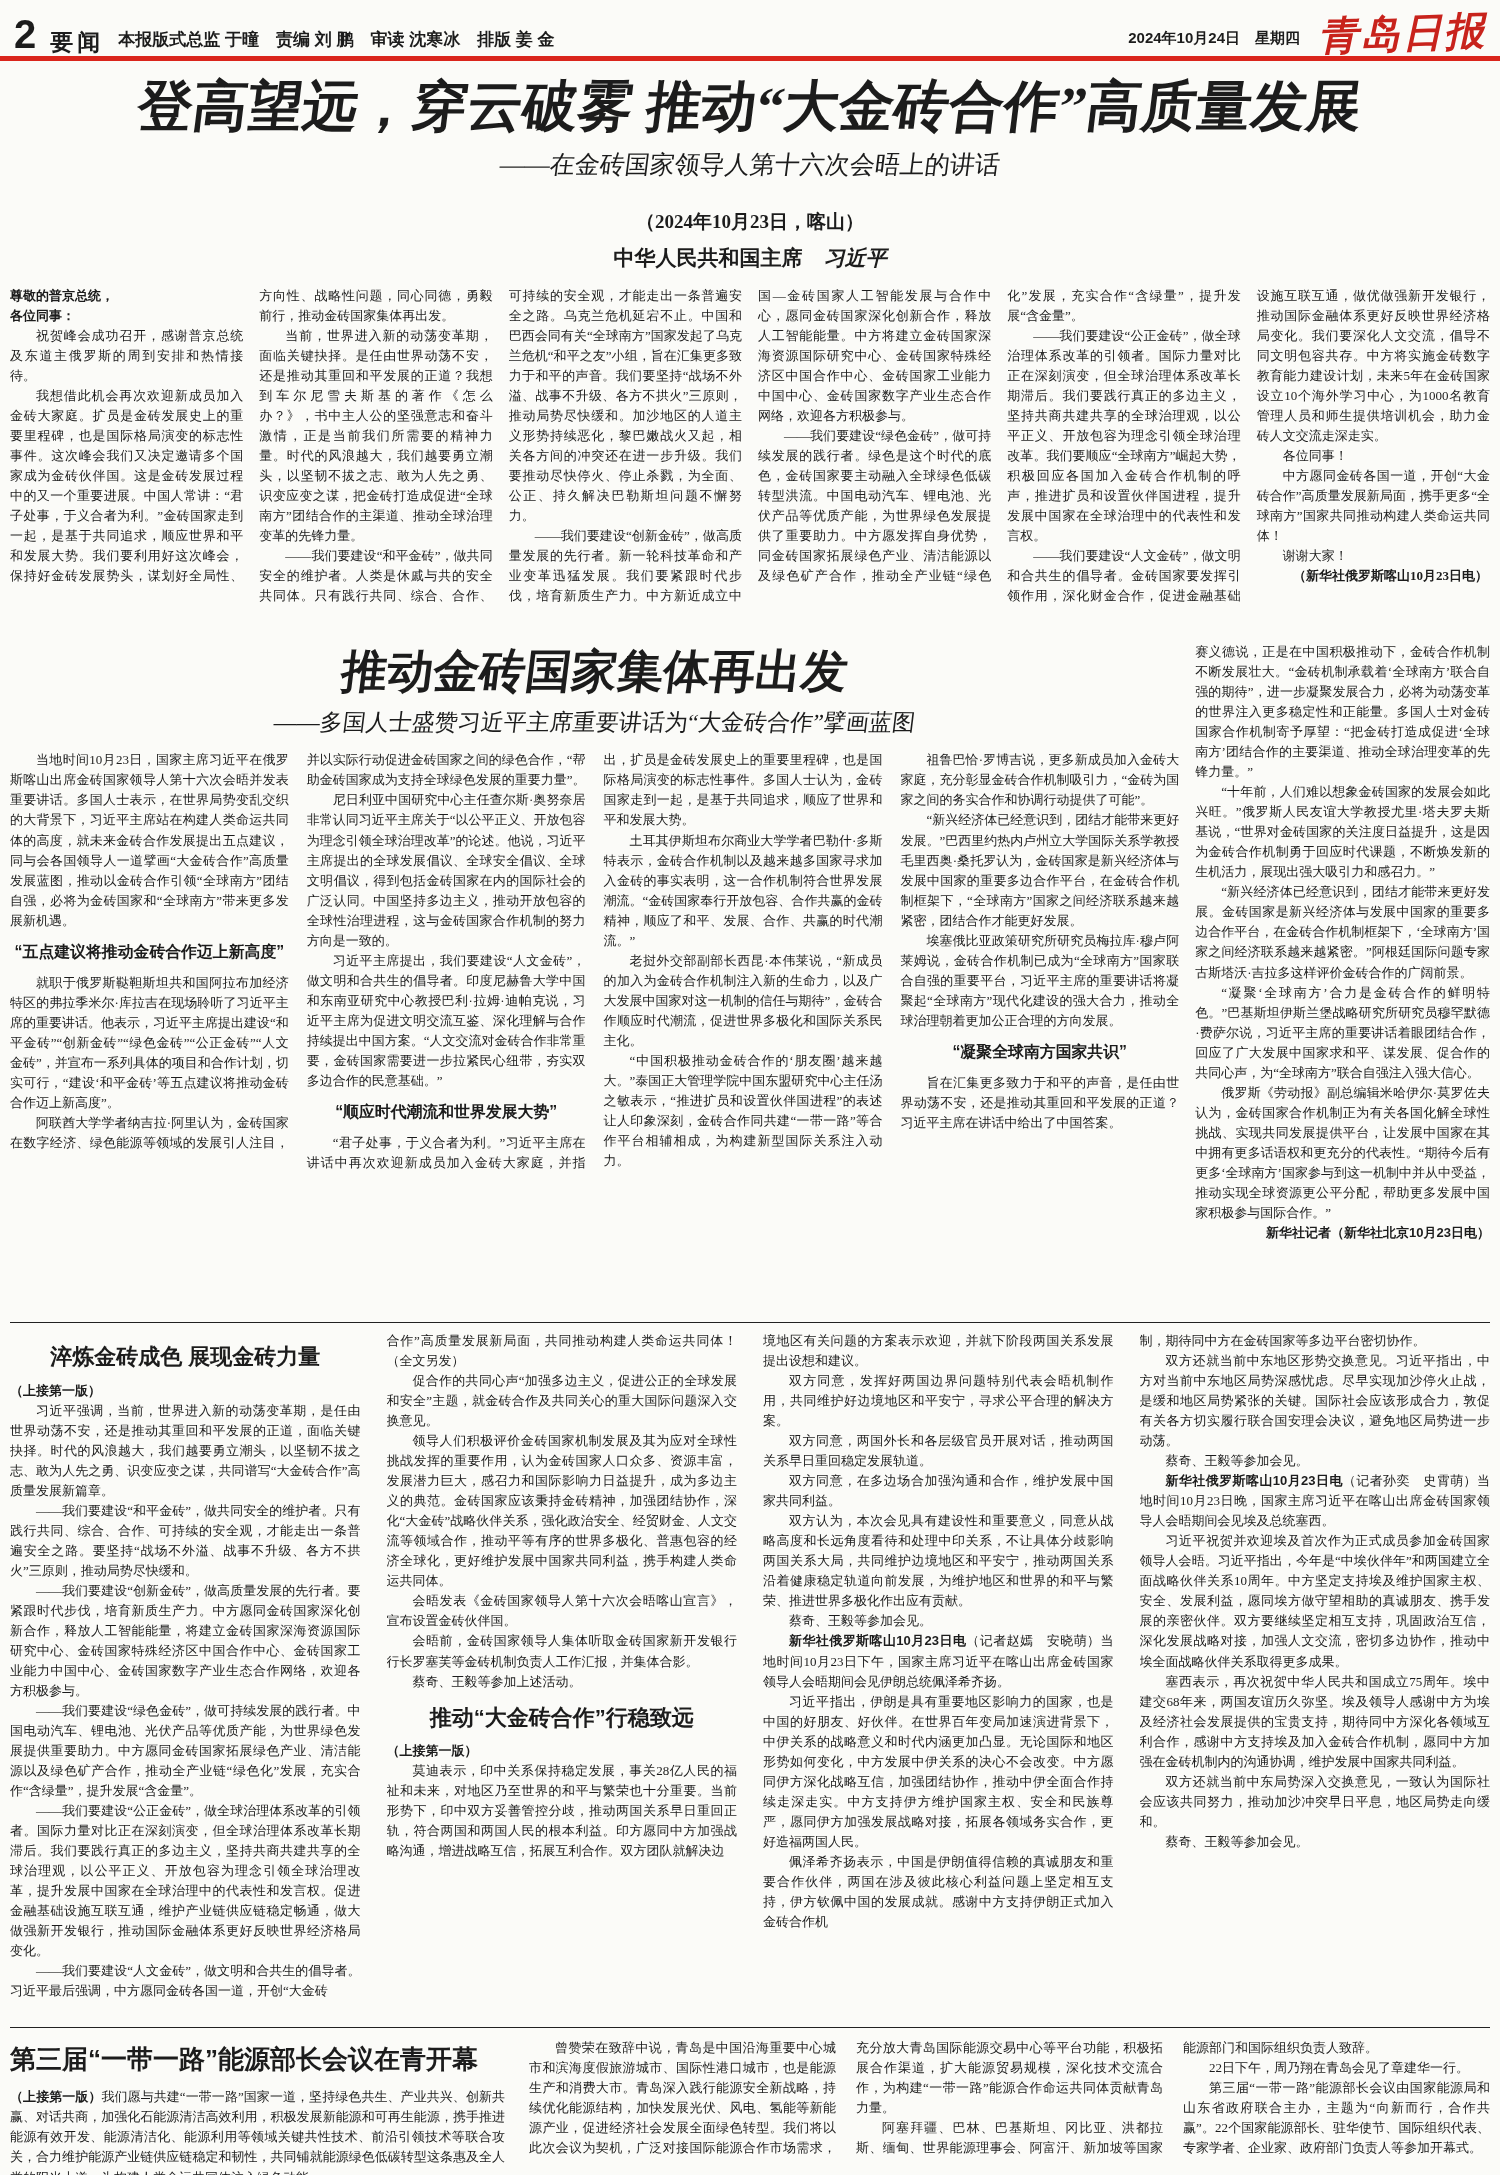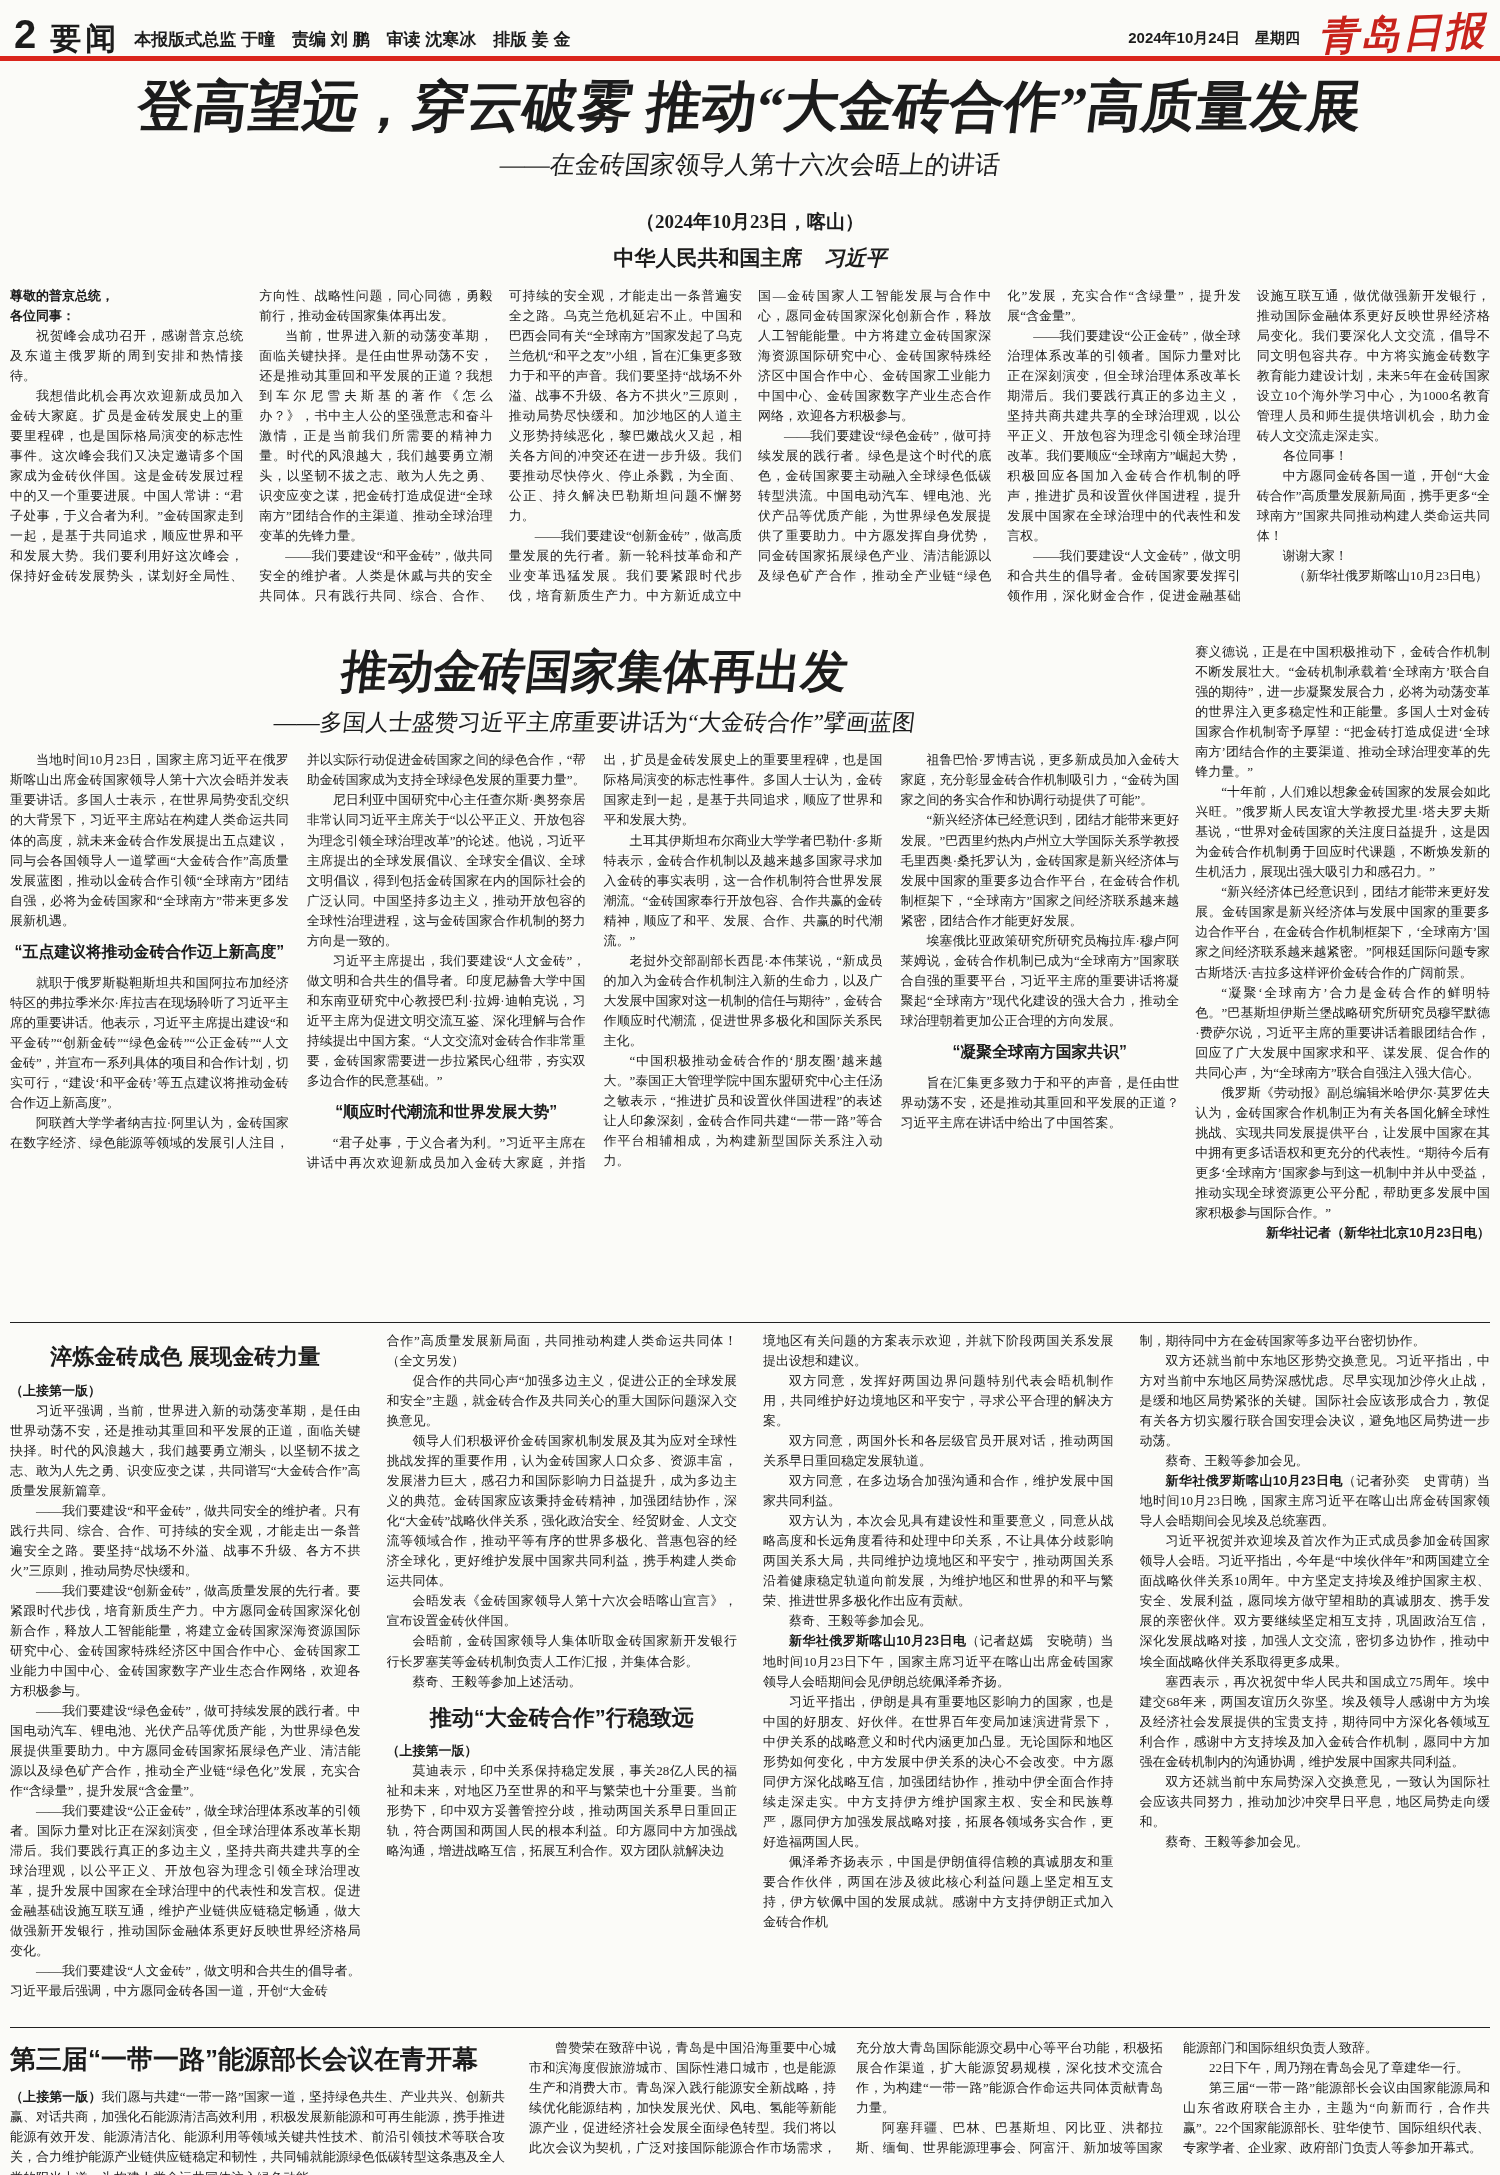--- a/index.html
+++ b/index.html
@@ -2,36 +2,36 @@
 <html><head>
 <meta charset="utf-8">
 <style>
   html,body{margin:0;padding:0;background:#9a9a9a;}
   .page{position:relative;width:1500px;height:2175px;margin:0 auto;background:#fbfbf8;color:#1c1c1c;
         font-family:"Liberation Serif","DejaVu Serif",serif;box-sizing:border-box;padding:0 10px;overflow:hidden;}
   
   .masthead{display:flex;justify-content:space-between;align-items:flex-end;height:50px;padding:4px 4px 2px;}
   .mh-left{display:flex;align-items:flex-end;gap:14px;}
   .pagenum{font-size:40px;font-weight:bold;line-height:1;font-family:"Liberation Sans",sans-serif;}
-  .section{font-size:31px;font-weight:bold;line-height:1;letter-spacing:4px;font-family:"Liberation Sans",sans-serif;}
+  .section{font-size:23px;font-weight:bold;line-height:1;letter-spacing:4px;font-family:"Liberation Sans",sans-serif;}
   .credits{font-size:17px;font-weight:bold;padding-bottom:3px;font-family:"Liberation Sans",sans-serif;}
   .mh-right{display:flex;align-items:flex-end;gap:18px;}
   .pubdate{font-size:15px;font-weight:bold;padding-bottom:6px;font-family:"Liberation Sans",sans-serif;}
   .paper-logo{font-size:40px;line-height:1;color:#c8231c;font-weight:bold;font-style:italic;
               font-family:"Liberation Serif",serif;transform:rotate(-2deg);letter-spacing:2px;}
   .redline{height:5px;background:#da251c;margin:0 -10px;}
   
   p,h4{margin:0;padding:0;}
   .fl-p{text-indent:2em;}
   .fl-pc{text-indent:0;}
   .fl-p0{text-indent:0;font-weight:bold;}
   .fl-h{font-weight:bold;text-align:center;font-size:1.22em;margin:9px 0;text-indent:0;font-family:"Liberation Sans",sans-serif;}
   .fl-head{font-weight:bold;text-align:center;font-size:21px;line-height:1.25;margin:12px 0 10px;text-indent:0;font-family:"Liberation Sans",sans-serif;}
   .fl-cont{font-weight:bold;text-indent:0;}
-  .fl-sign{text-align:right;text-indent:0;padding-right:2px;}
+  .fl-sign{text-align:right;text-indent:0;padding-right:2px;font-weight:bold;}
   .fl-signb{text-align:right;text-indent:0;font-weight:bold;font-family:"Liberation Sans",sans-serif;}
   .fl-p b,.fl-pc b{font-family:"Liberation Sans",sans-serif;}
   
   .a1{padding-top:14px;text-align:center;}
   .a1-headline{margin:0;font-size:55px;line-height:1.15;font-weight:bold;letter-spacing:0;}
   .oblique{transform:skewX(-7deg);}
   .a1-subtitle{font-size:25px;margin-top:10px;}
   .a1-dateline{font-size:19px;font-weight:bold;margin-top:28px;}
   .a1-byline{font-size:21px;font-weight:bold;margin-top:9px;}
   .byline-name{font-style:italic;margin-left:16px;}

